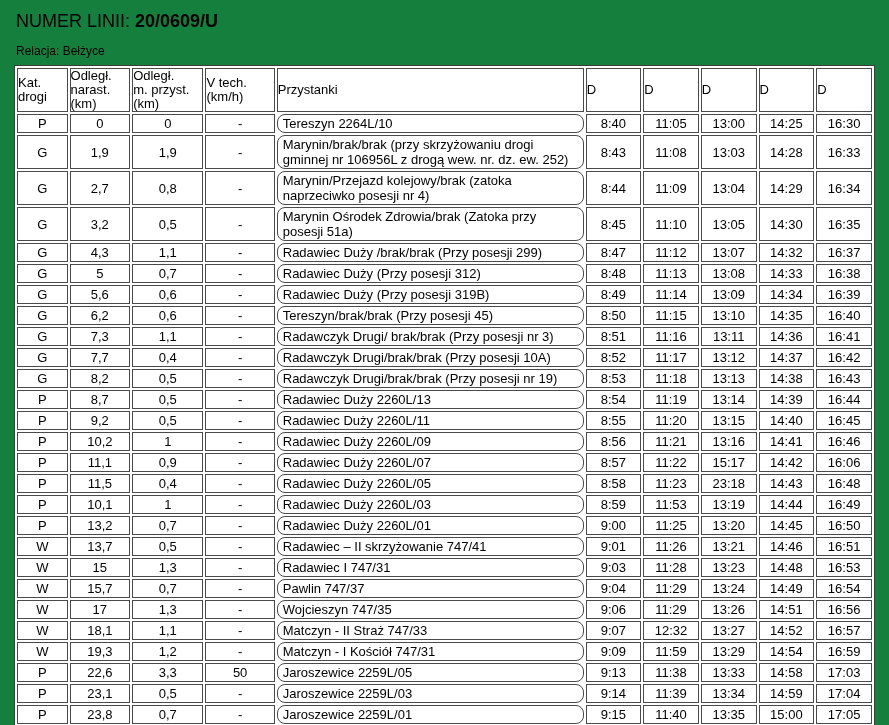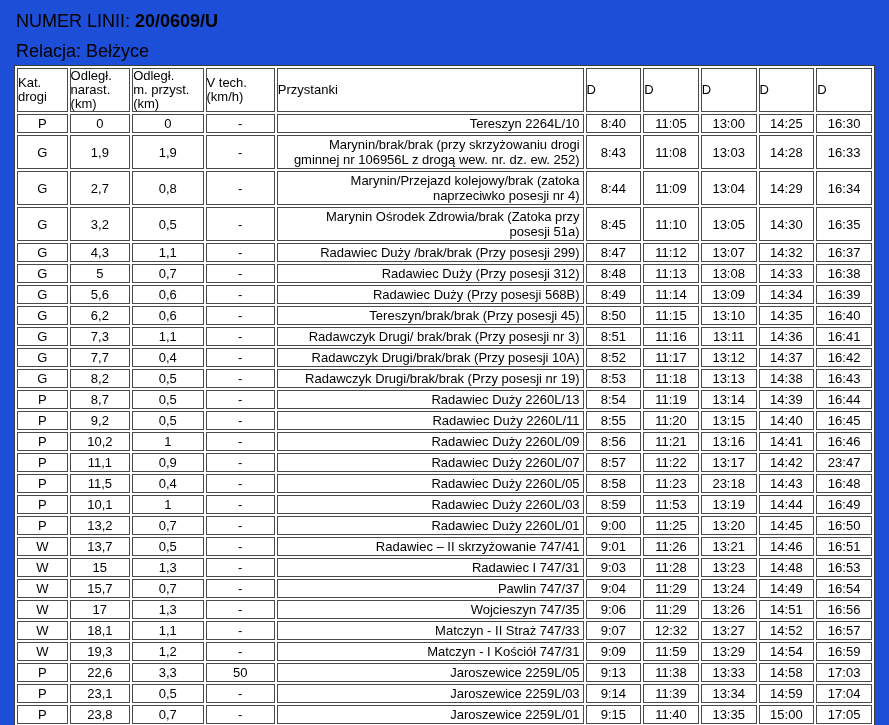--- a/index.html
+++ b/index.html
@@ -7,33 +7,33 @@
     padding: 0;
     background: #ffffff;
     font-family: "Liberation Sans", sans-serif;
     color: #000000;
   }
   .page {
     width: 889px;
     height: 725px;
     box-sizing: border-box;
     padding: 6px 14px 0 14px;
-    background: #1d4ed8;
+    background: #15803d;
     overflow: hidden;
   }
   .doc-title {
     font-size: 18px;
     line-height: 22px;
     margin: 4px 0 0 2px;
     font-weight: 400;
     white-space: nowrap;
   }
   .doc-title .title-number { font-weight: 700; }
   .relation {
-    font-size: 18px;
+    font-size: 12px;
     line-height: 18px;
     margin: 10px 0 5px 2px;
     font-weight: 400;
   }
   table.timetable {
     border-collapse: separate;
     border-spacing: 2px;
     border: 1px solid #3c3c3c;
     table-layout: fixed;
     background: #ffffff;
@@ -53,22 +53,23 @@
     line-height: 14px;
     height: 41px;
     padding: 0;
   }
   table.timetable td {
     height: 18px;
     line-height: 15px;
     text-align: center;
   }
   table.timetable td.col-4 {
-    text-align: right;
-    padding: 1px 3px 1px 5px;
+    text-align: left;
+    padding: 1px 13px 1px 5px;
+    border-radius: 8px;
   }
   col.c-kat   { width: 51px; }
   col.c-nar   { width: 61px; }
   col.c-prz   { width: 72px; }
   col.c-vt    { width: 70px; }
   col.c-stop  { width: 311px; }
   col.c-time  { width: 56px; }
 </style>
 </head>
 <body>
@@ -183,21 +184,21 @@
           <td class="col-6">11:13</td>
           <td class="col-7">13:08</td>
           <td class="col-8">14:33</td>
           <td class="col-9">16:38</td>
         </tr>
         <tr>
           <td class="col-0">G</td>
           <td class="col-1">5,6</td>
           <td class="col-2">0,6</td>
           <td class="col-3">-</td>
-          <td class="col-4">Radawiec Duży (Przy posesji 568B)</td>
+          <td class="col-4">Radawiec Duży (Przy posesji 319B)</td>
           <td class="col-5">8:49</td>
           <td class="col-6">11:14</td>
           <td class="col-7">13:09</td>
           <td class="col-8">14:34</td>
           <td class="col-9">16:39</td>
         </tr>
         <tr>
           <td class="col-0">G</td>
           <td class="col-1">6,2</td>
           <td class="col-2">0,6</td>
@@ -282,23 +283,23 @@
           <td class="col-9">16:46</td>
         </tr>
         <tr>
           <td class="col-0">P</td>
           <td class="col-1">11,1</td>
           <td class="col-2">0,9</td>
           <td class="col-3">-</td>
           <td class="col-4">Radawiec Duży 2260L/07</td>
           <td class="col-5">8:57</td>
           <td class="col-6">11:22</td>
-          <td class="col-7">13:17</td>
+          <td class="col-7">15:17</td>
           <td class="col-8">14:42</td>
-          <td class="col-9">23:47</td>
+          <td class="col-9">16:06</td>
         </tr>
         <tr>
           <td class="col-0">P</td>
           <td class="col-1">11,5</td>
           <td class="col-2">0,4</td>
           <td class="col-3">-</td>
           <td class="col-4">Radawiec Duży 2260L/05</td>
           <td class="col-5">8:58</td>
           <td class="col-6">11:23</td>
           <td class="col-7">23:18</td>

